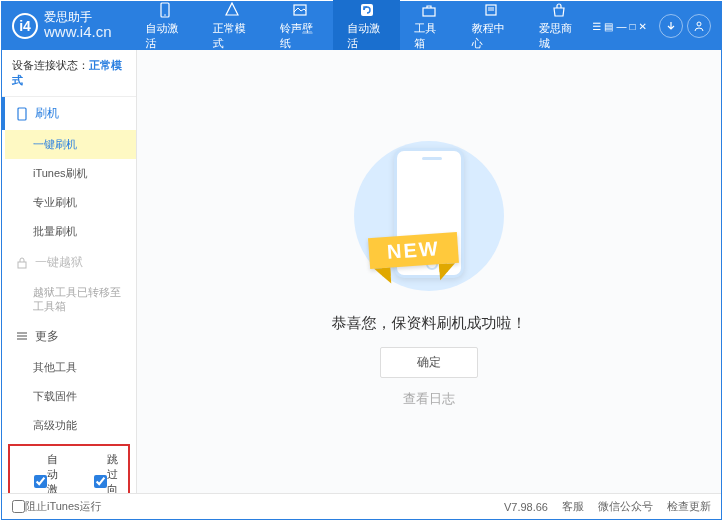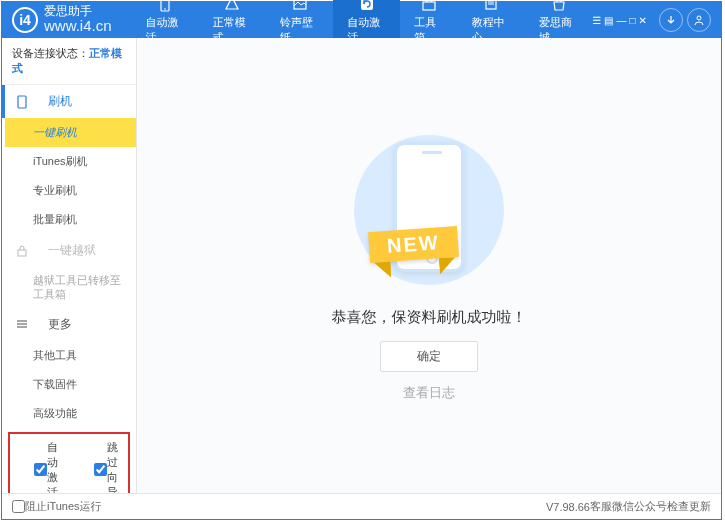--- a/index.html
+++ b/index.html
@@ -1,61 +1,61 @@
 <!DOCTYPE html>
 <html><head>
 <meta charset="utf-8">
 <style>
 * { margin: 0; padding: 0; box-sizing: border-box; }
 body { font-family: "Microsoft YaHei", Arial, sans-serif; font-size: 12px; color: #333; background: #fff; width: 725px; height: 523px; overflow: hidden; position: relative; }
 .window { width: 721px; height: 519px; border: 1px solid #2a7fe0; margin: 1px; display: flex; flex-direction: column; }
-.titlebar { background: #2a7fe0; height: 36px; display: flex; align-items: center; padding: 16px 10px; }
+.titlebar { background: #2a7fe0; height: 48px; display: flex; align-items: center; padding: 16px 10px; }
 .logo-area { display: flex; align-items: center; gap: 6px; color: #fff; }
 .logo-icon { width: 26px; height: 26px; border: 2px solid #fff; border-radius: 50%; display: flex; align-items: center; justify-content: center; font-weight: bold; font-size: 14px; }
 .logo-text { display: flex; flex-direction: column; line-height: 1.1; }
 .logo-title { font-size: 12px; font-weight: normal; }
 .logo-url { font-size: 15px; opacity: 0.9; }
 .nav { display: flex; margin-left: 20px; }
 .nav-item { display: flex; flex-direction: column; align-items: center; padding: 4px 14px; color: #fff; font-size: 11px; cursor: pointer; gap: 2px; }
 .nav-item.active { background: #1a6fcf; }
 .nav-icon { width: 18px; height: 18px; display: flex; align-items: center; justify-content: center; }
 .title-controls { margin-left: auto; display: flex; align-items: center; gap: 4px; color: #fff; }
 .tc-group { display: flex; gap: 3px; font-size: 10px; margin-right: 8px; }
 .tc-btn { width: 24px; height: 24px; border: 1px solid rgba(255,255,255,0.5); border-radius: 50%; display: flex; align-items: center; justify-content: center; cursor: pointer; }
 .body { flex: 1; display: flex; overflow: hidden; }
 .sidebar { width: 135px; background: #fff; border-right: 1px solid #e5e5e5; display: flex; flex-direction: column; }
 .status-bar { padding: 8px 10px; font-size: 11px; border-bottom: 1px solid #eee; }
 .status-normal { color: #2a7fe0; font-weight: bold; }
 .side-section { border-left: 3px solid transparent; }
-.side-head { display: flex; align-items: center; gap: 19px; padding: 8px 10px; color: #555; font-size: 12px; }
+.side-head { display: flex; align-items: center; gap: 6px; padding: 8px 10px; color: #555; font-size: 12px; }
 .side-head.active-head { border-left: 3px solid #2a7fe0; color: #2a7fe0; margin-left: -3px; }
 .side-head .mini { width: 14px; height: 14px; }
 .side-item { padding: 7px 10px 7px 28px; color: #555; font-size: 11px; cursor: pointer; }
-.side-item.active { background: #fde047; color: #2a7fe0; font-style: italic; }
+.side-item.active { background: #fef9c3; color: #2a7fe0; }
 .side-note { padding: 6px 10px 6px 28px; color: #aaa; font-size: 11px; line-height: 1.3; }
 .checkbox-row { border: 2px solid #d93030; margin: 4px 6px; padding: 6px 4px; display: flex; gap: 10px; font-size: 11px; }
 .cb { display: flex; align-items: center; gap: 0; color: #444; margin-left: 20px; }
 .cb input { accent-color: #2a7fe0; }
 .device-block { padding: 6px 10px; font-size: 11px; }
 .main { flex: 1; background: #fafbfc; display: flex; flex-direction: column; align-items: center; justify-content: center; position: relative; }
 .phone-illustration { position: relative; width: 180px; height: 160px; margin-bottom: 10px; }
 .circle-bg { position: absolute; width: 150px; height: 150px; border-radius: 50%; background: #d9ecff; left: 15px; top: 5px; }
 .phone { position: absolute; width: 70px; height: 130px; background: #fff; border: 3px solid #cde4fb; border-radius: 10px; left: 55px; top: 12px; box-shadow: 0 2px 6px rgba(0,0,0,0.1); }
 .phone::before { content: ""; position: absolute; width: 20px; height: 3px; background: #cde4fb; top: 6px; left: 25px; border-radius: 2px; }
 .phone::after { content: ""; position: absolute; width: 8px; height: 8px; border: 2px solid #cde4fb; border-radius: 50%; bottom: 5px; left: 29px; }
 .ribbon { position: absolute; background: #ffc93c; color: #fff; font-weight: bold; font-size: 20px; padding: 4px 18px; bottom: 30px; left: 30px; transform: rotate(-4deg); letter-spacing: 2px; box-shadow: 0 2px 4px rgba(0,0,0,0.15); }
 .ribbon::before, .ribbon::after { content: ""; position: absolute; width: 0; height: 0; border: 8px solid #e0a800; top: 100%; }
 .ribbon::before { left: 4px; border-left-color: transparent; border-bottom-color: transparent; }
 .ribbon::after { right: 4px; border-right-color: transparent; border-bottom-color: transparent; }
 .success-text { font-size: 15px; color: #333; margin-top: 8px; }
 .confirm-btn { margin-top: 14px; border: 1px solid #ddd; background: #fff; padding: 6px 36px; font-size: 12px; color: #555; cursor: pointer; border-radius: 2px; }
 .log-link { margin-top: 12px; font-size: 13px; color: #aaa; cursor: pointer; }
 .footer { height: 26px; border-top: 1px solid #e5e5e5; display: flex; align-items: center; padding: 0 10px; font-size: 11px; color: #666; background: #fff; }
 .footer .fcb { display: flex; align-items: center; gap: 0; }
-.footer-right { margin-left: auto; display: flex; align-items: center; }
+.footer-right { margin-left: auto; display: flex; gap: 14px; align-items: center; }
 </style>
 </head>
 <body>
 
 <div class="window">
   <div class="titlebar">
     <div class="logo-area">
       <div class="logo-icon">i4</div>
       <div class="logo-text">
         <span class="logo-title">爱思助手</span>

